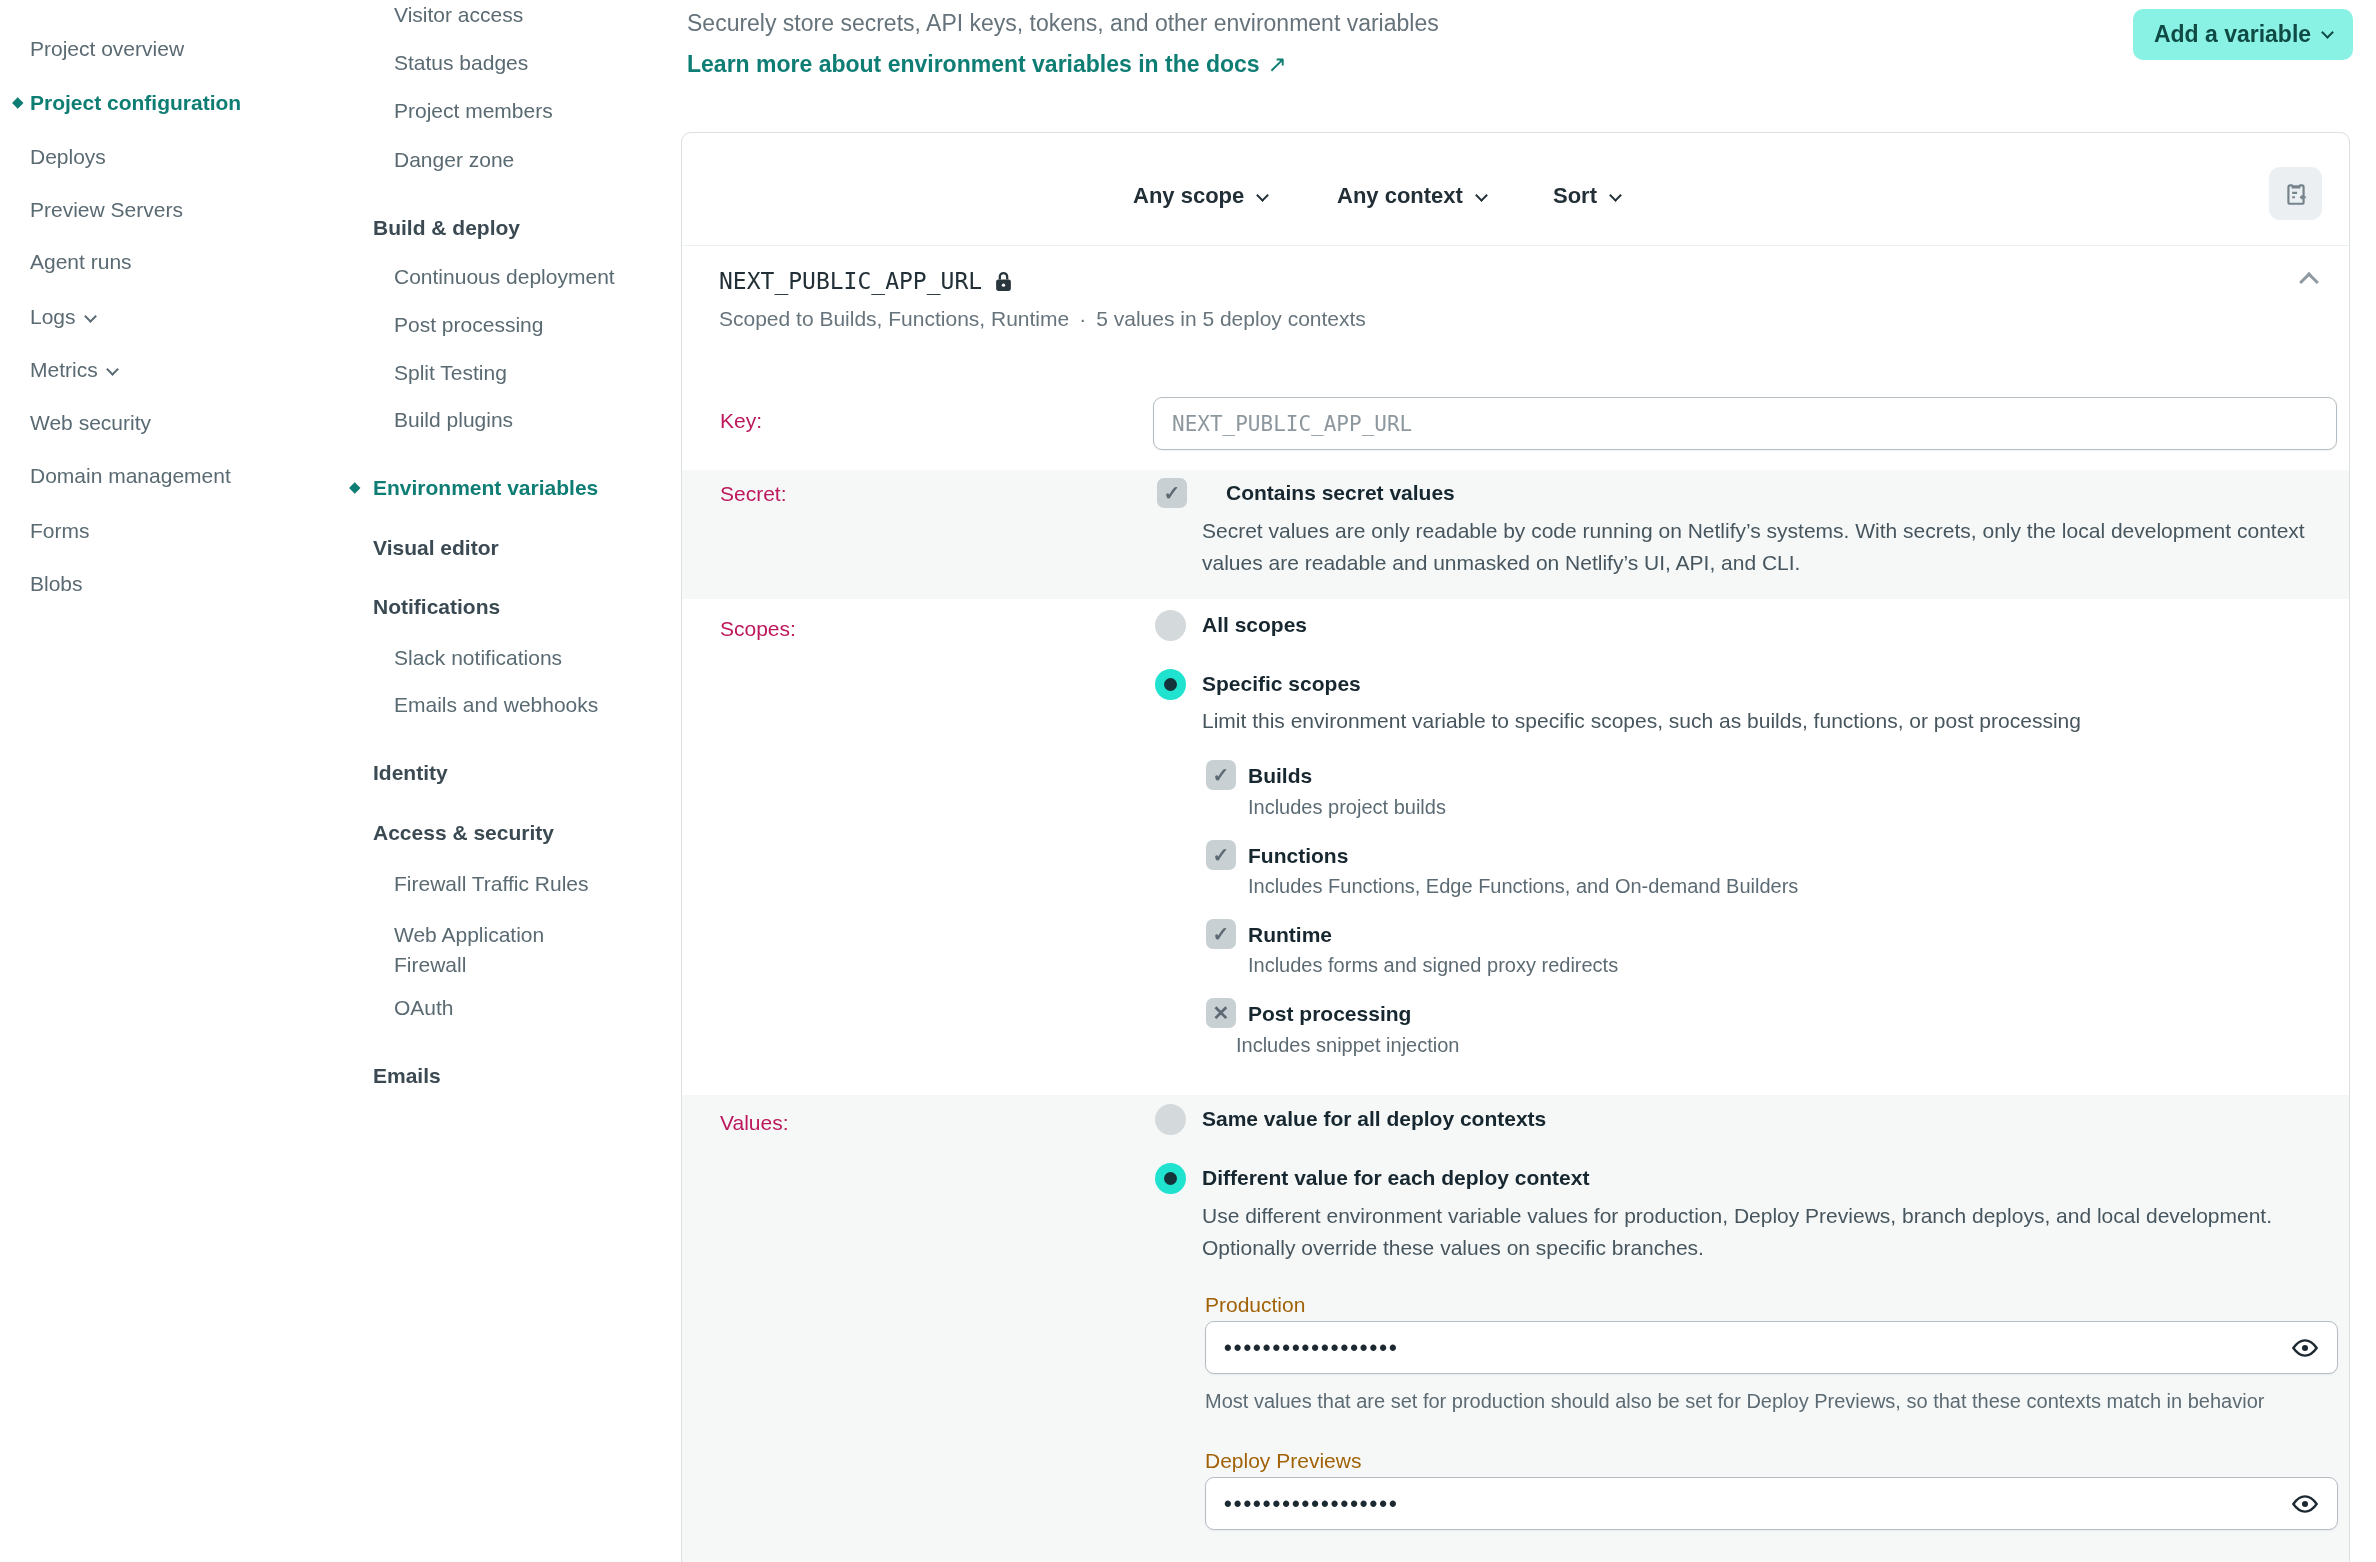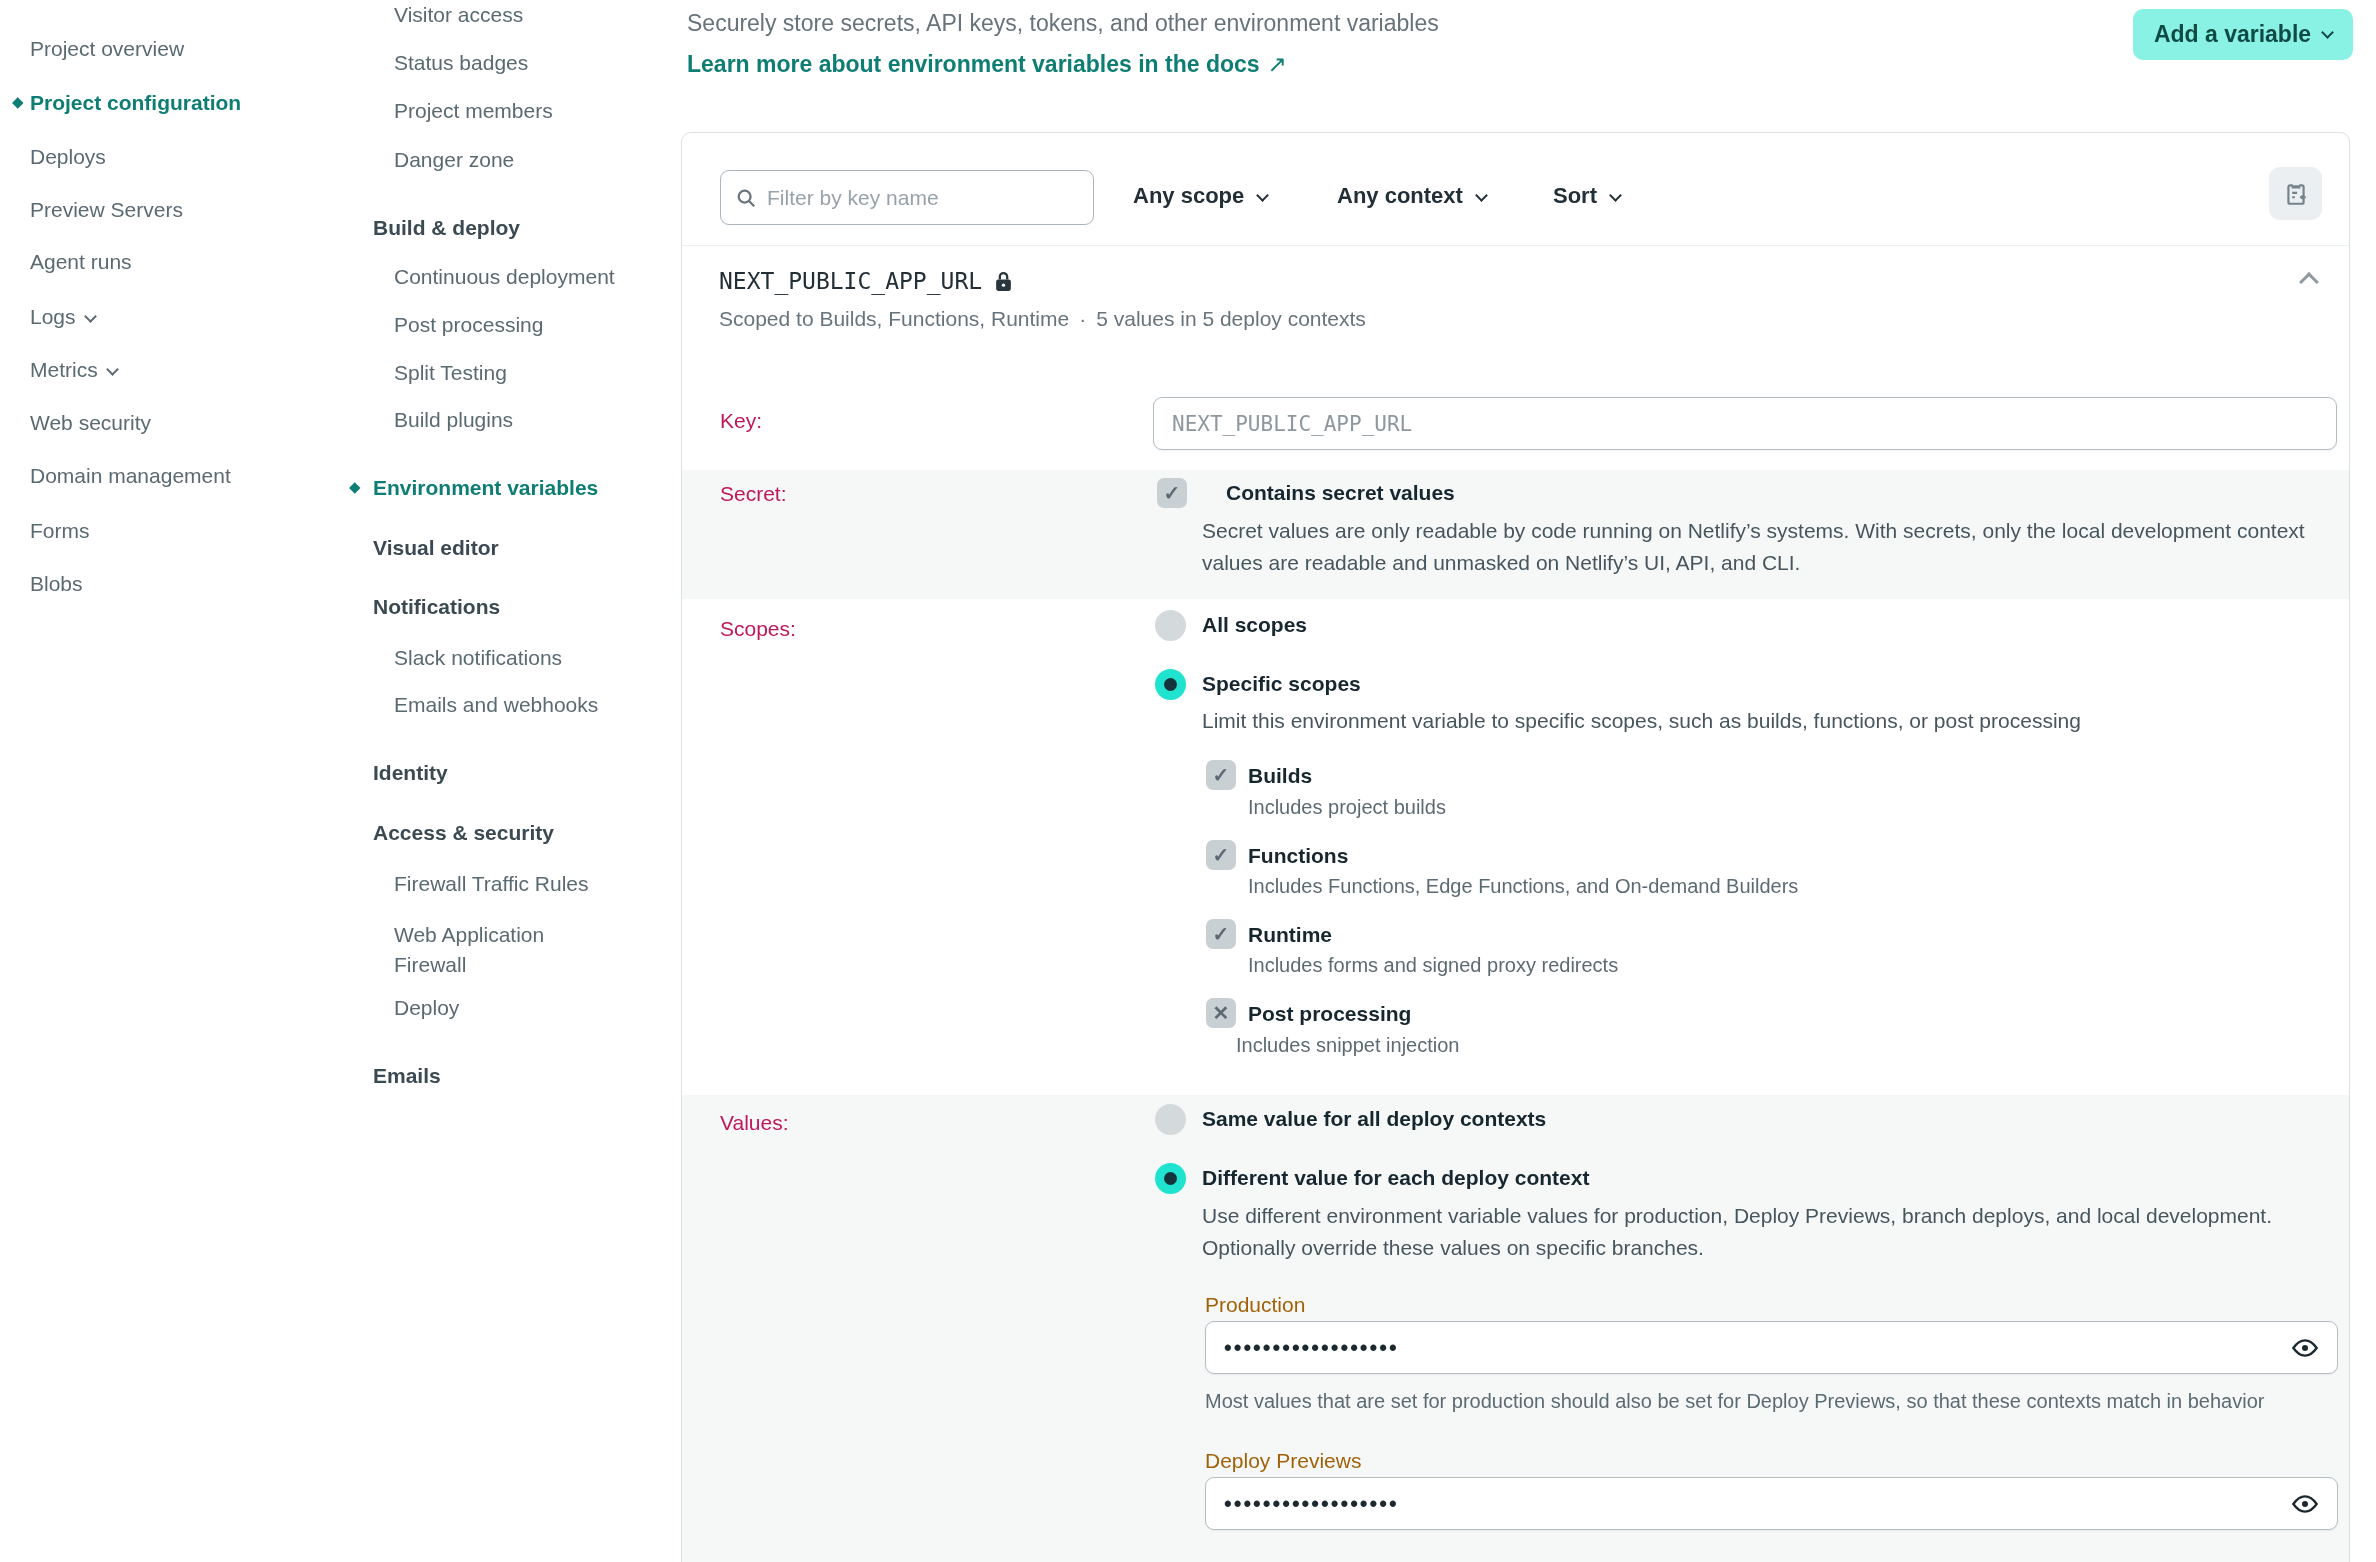--- a/index.html
+++ b/index.html
@@ -122,44 +122,35 @@
   <span class="diamond" style="left:12px;top:478px;">◆</span>
   <span class="nav-item active" style="left:36px;top:476px;">Environment variables</span>
   <span class="nav-item header" style="left:36px;top:536px;">Visual editor</span>
   <span class="nav-item header" style="left:36px;top:595px;">Notifications</span>
   <span class="nav-item" style="left:57px;top:646px;">Slack notifications</span>
   <span class="nav-item" style="left:57px;top:693px;">Emails and webhooks</span>
   <span class="nav-item header" style="left:36px;top:761px;">Identity</span>
   <span class="nav-item header" style="left:36px;top:821px;">Access &amp; security</span>
   <span class="nav-item" style="left:57px;top:872px;">Firewall Traffic Rules</span>
   <span class="nav-item wrap2" style="left:57px;top:920px;">Web Application Firewall</span>
-  <span class="nav-item" style="left:57px;top:996px;">Deploy</span>
+  <span class="nav-item" style="left:57px;top:996px;">OAuth</span>
   <span class="nav-item header" style="left:36px;top:1064px;">Emails</span>
 </nav>
 
 <div class="abs page-desc">Securely store secrets, API keys, tokens, and other environment variables</div>
 <div class="abs docs-link">
   <span>Learn more about environment variables in the docs</span><span class="docs-arrow">↗</span>
 </div>
 <button class="abs add-btn">
   <span>Add a variable</span>
     <span class="chev" style="margin-top:-5px;"></span>
 </button>
 
 <section class="abs card">
 
-  <div class="abs search-box">
-    <span>
-      <svg width="22" height="22" viewBox="0 0 24 24" fill="none" stroke="#66737b" stroke-width="2.4">
-        <circle cx="10.5" cy="10.5" r="6.5"></circle>
-          <line x1="15.5" y1="15.5" x2="21" y2="21"></line>
-      </svg>
-    </span>
-    <input type="text" placeholder="Filter by key name" style="">
-  </div>
   <span class="dd" style="left:451px;text-align:right;"><span>Any scope</span><span class="chev" style="margin-left:14px;"></span></span>
   <span class="dd" style="left:655px;"><span>Any context</span><span class="chev" style="margin-left:14px;"></span></span>
   <span class="dd" style="left:871px;"><span>Sort</span><span class="chev" style="margin-left:14px;"></span></span>
   <button class="abs icon-btn">
     <span>
       <svg width="26" height="26" viewBox="0 0 24 24" fill="none" stroke="#74828c" stroke-width="2">
         <path d="M8 4h8v3H8z" fill="#74828c" stroke="none"></path>
         <path d="M9 4H6.5A1.5 1.5 0 0 0 5 5.5v14A1.5 1.5 0 0 0 6.5 21h11a1.5 1.5 0 0 0 1.5-1.5V5.5A1.5 1.5 0 0 0 17.5 4H15"></path>
         <line x1="8.5" y1="11" x2="13" y2="11"></line>
           <line x1="8.5" y1="15" x2="11" y2="15"></line>

